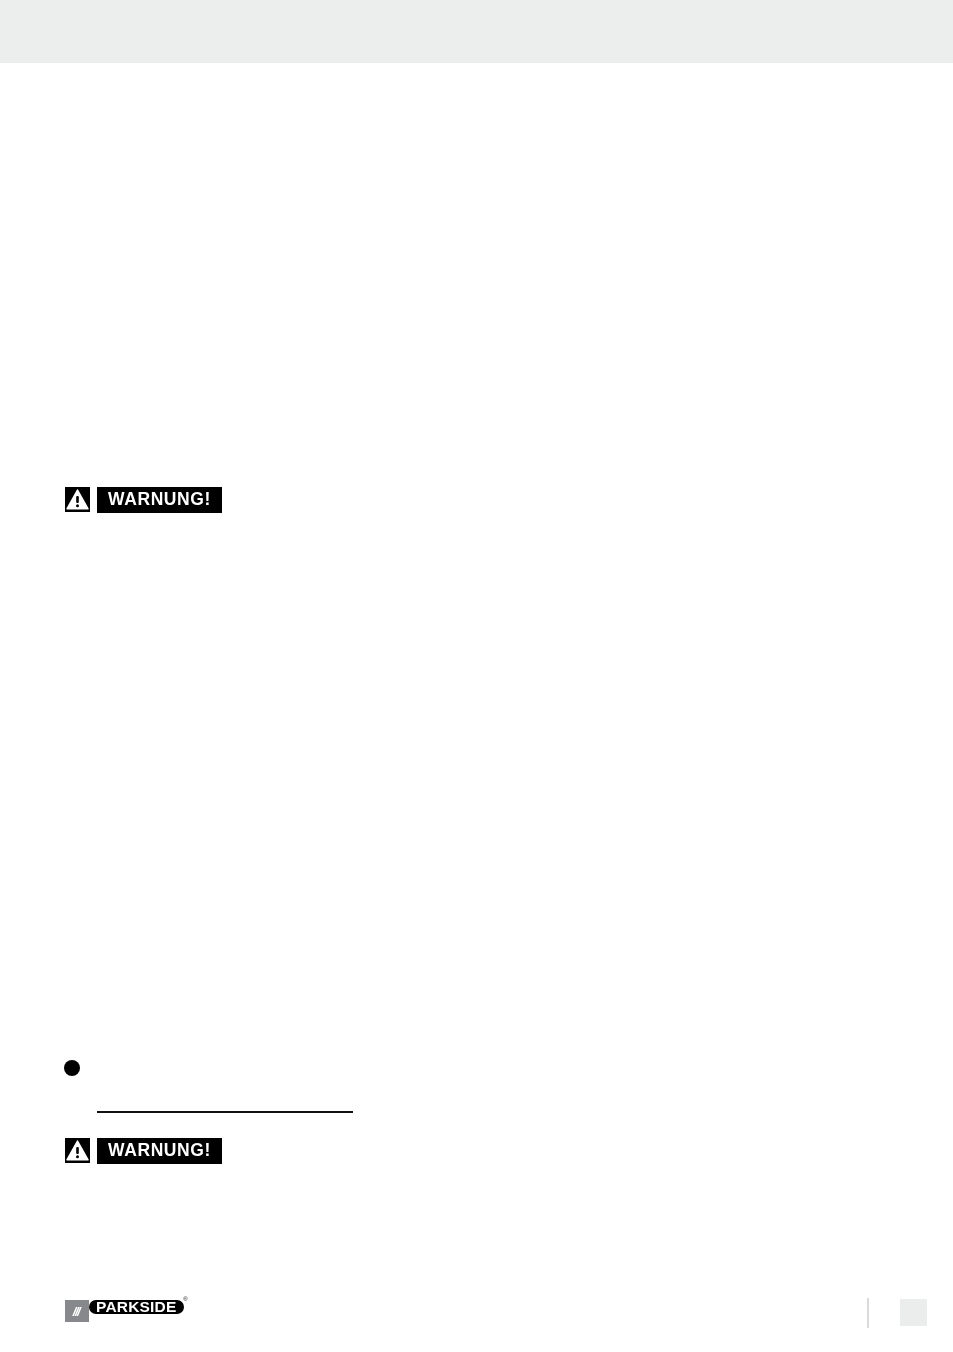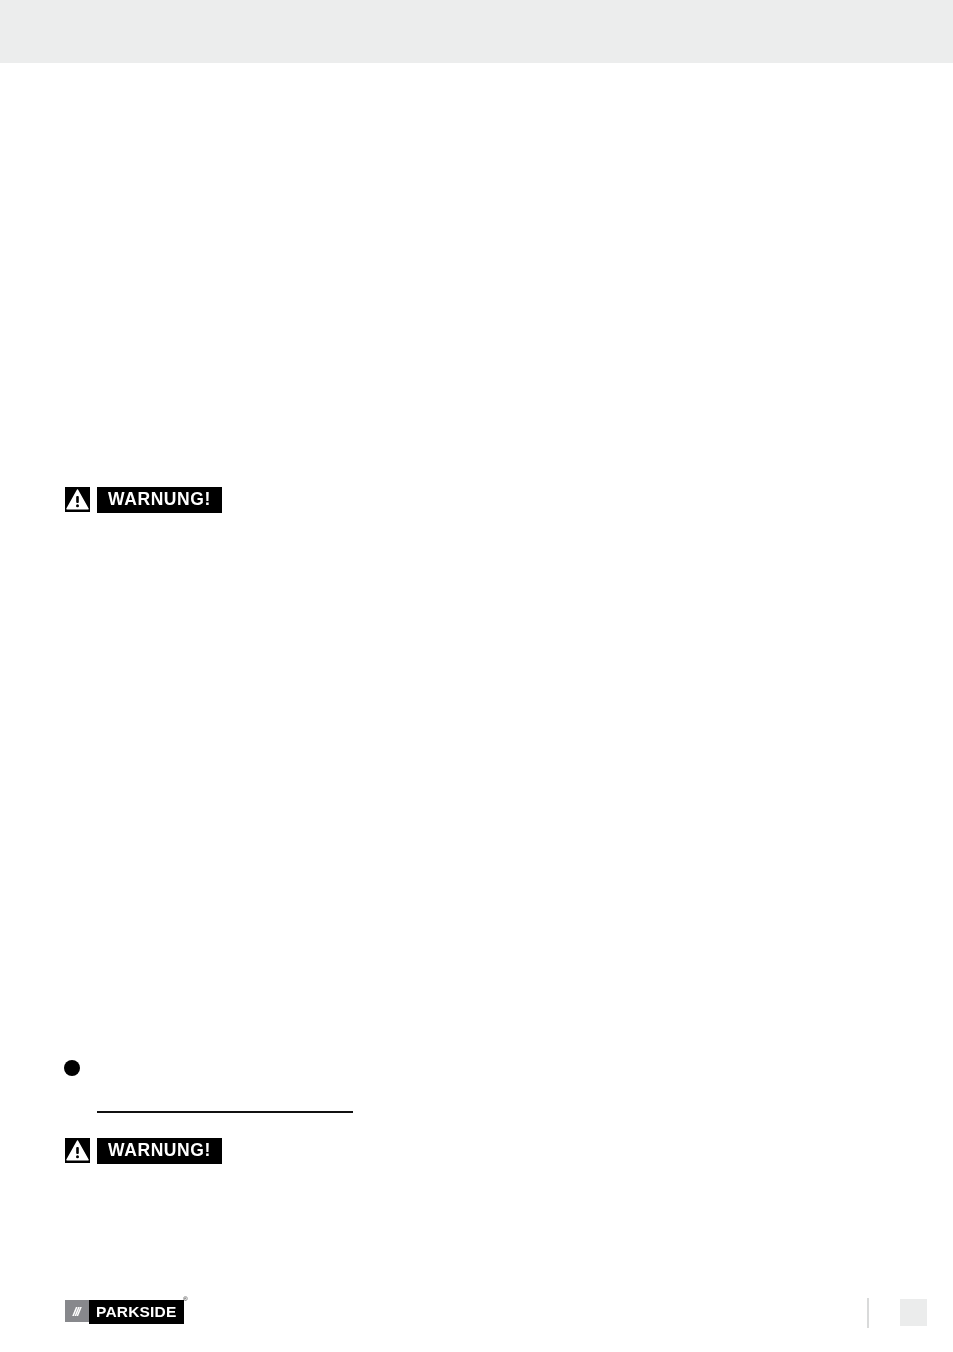--- a/index.html
+++ b/index.html
@@ -85,30 +85,31 @@
     display: flex;
     align-items: center;
     justify-content: center;
     font-weight: bold;
     font-style: italic;
     font-size: 13px;
     letter-spacing: -1.5px;
     padding-right: 2px;
   }
   .brand-logo-black {
-    height: 24px;
+    height: 14px;
     background: #000000;
     color: #FFFFFF;
     display: flex;
     align-items: center;
     padding: 0 7px 1px 7px;
     font-weight: bold;
     font-size: 15.5px;
     letter-spacing: 0.2px;
     white-space: nowrap;
+    border-radius: 10px;
   }
   .brand-logo-reg {
     position: absolute;
     right: -4px; top: -4px;
     font-size: 6px;
     font-style: normal;
     color: #000000;
     line-height: 1;
   }
 

